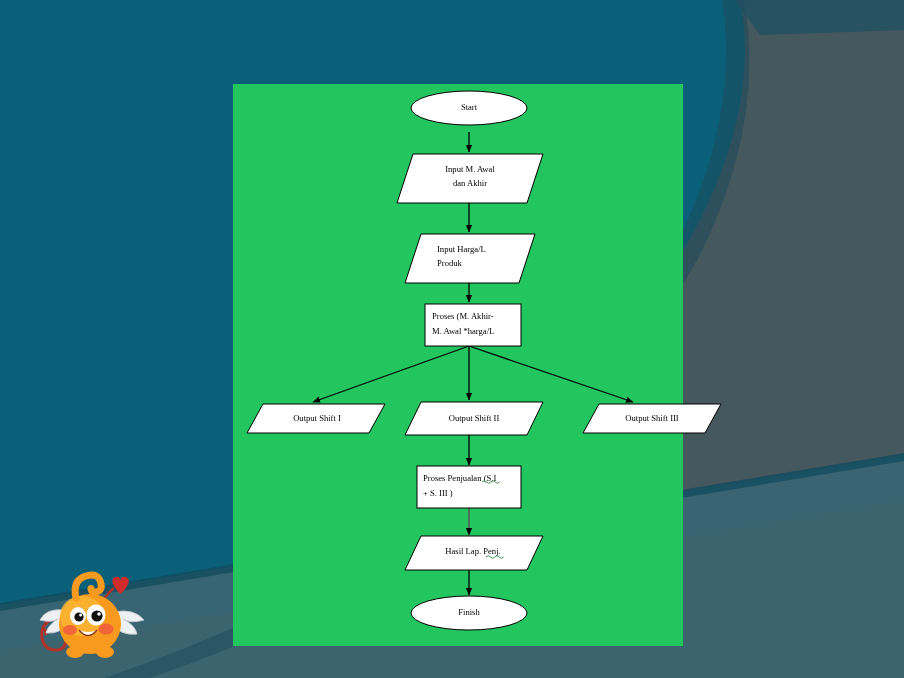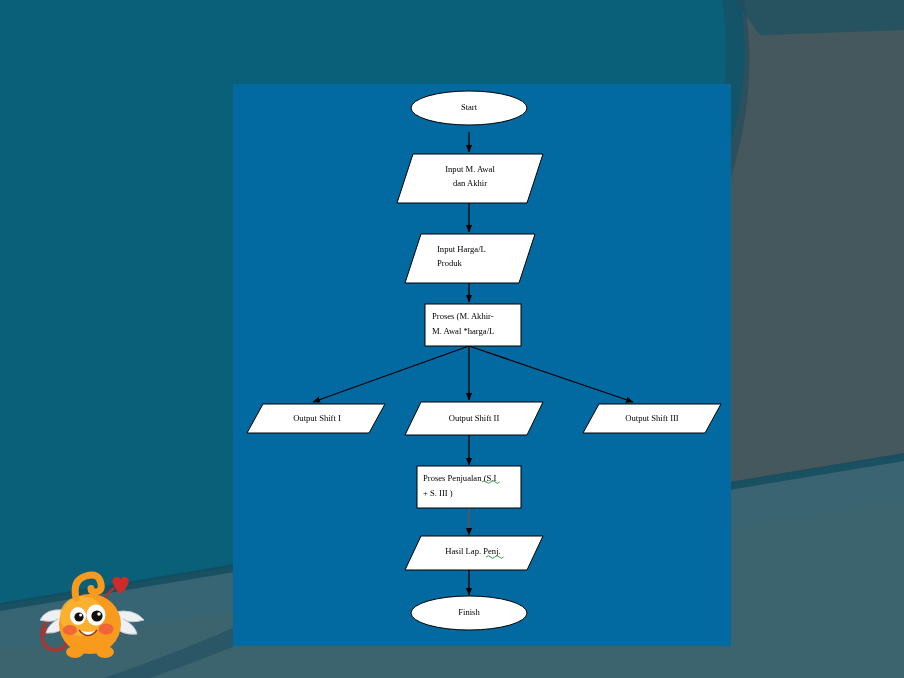--- a/index.html
+++ b/index.html
@@ -21,23 +21,23 @@
     position: absolute;
     left: 0; top: 0;
     width: 904px;
     height: 678px;
     display: block;
   }
   #content-panel {
     position: absolute;
     left: 233px;
     top: 84px;
-    width: 498px;
+    width: 450px;
     height: 562px;
-    background: #0369a1;
+    background: #22c55e;
   }
   #flow-svg {
     position: absolute;
     left: 0; top: 0;
     width: 498px;
     height: 562px;
     display: block;
   }
   .node-text {
     font-family: "Liberation Serif", serif;

